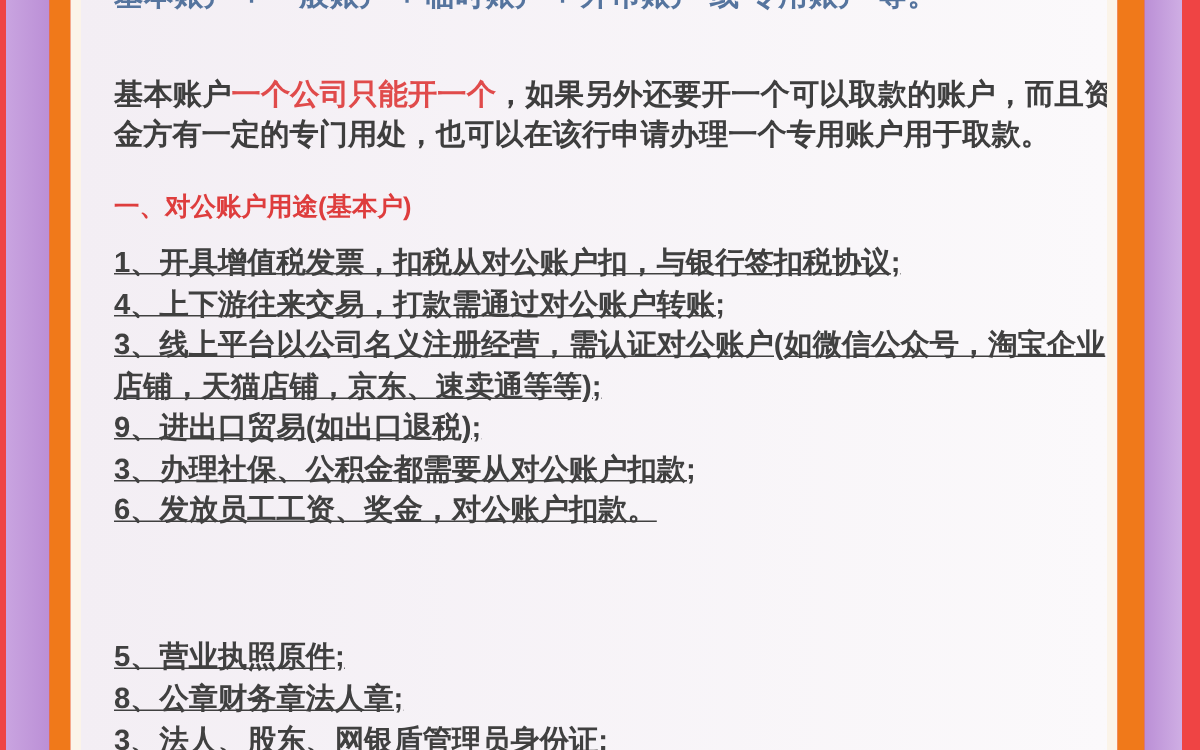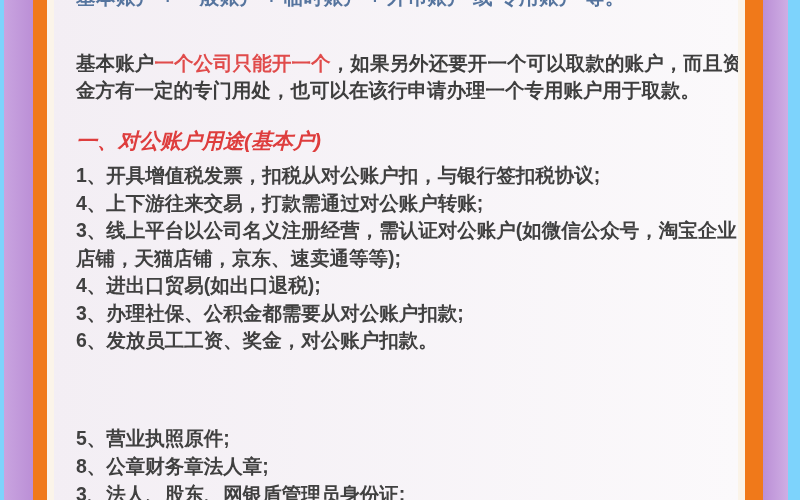--- a/index.html
+++ b/index.html
@@ -6,21 +6,21 @@
   body {
     width: 800px; height: 500px;
     font-family: "Liberation Sans", sans-serif;
     background: #fcf4ee;
     overflow: hidden;
   }
   .frame {
     position: relative;
     width: 800px; height: 500px;
     overflow: hidden;
-    background: #7dd3fc;
+    background: #ef4444;
   }
   
   .strip { position: absolute; top: 0; bottom: 0; }
   .left-lavender  { left: 4px;   width: 29px; background: linear-gradient(90deg, #c9a4e0, #bb8fd6); }
   .left-orange    { left: 33px;  width: 14px; background: #f0791a; }
   .left-cream     { left: 47px;  width: 7px;  background: #fbf4e9; }
   .right-cream    { left: 738px; width: 7px;  background: #fbf4e9; }
   .right-orange   { left: 745px; width: 18px; background: #f0791a; }
   .right-lavender { left: 763px; width: 25px; background: linear-gradient(90deg, #bb8fd6, #cfaee4); }
   .content {
@@ -51,41 +51,40 @@
     width: 666px;
     font-size: 19.5px; line-height: 27px;
     font-weight: 700;
     color: #3e3e3e;
     text-align: justify;
   }
   .intro .hl { color: #e04b4b; }
   .sec-title {
     position: absolute;
     left: 22px;
-    font-size: 21px; line-height: 26px;
+    font-size: 17px; line-height: 26px;
     font-weight: 700;
     color: #de3d3d;
     white-space: nowrap;
-    font-style: italic;
   }
   .sec1-title { top: 111px; }
   .sec2-title { top: 371px; }
   ul.items {
     position: absolute;
     left: 22px;
     margin: 0; padding: 0;
     width: 668px;
     list-style: none;
     font-size: 19.5px;
     font-weight: 700;
     color: #404040;
   }
   .items-1 { top: 162px; line-height: 27.5px; }
   .items-2 { top: 424px; line-height: 28px; }
-  ul.items li { margin: 0; padding: 0; }
+  ul.items li { margin: 0; padding: 0; text-decoration: underline; }
 </style>
 </head>
 <body>
 
 <div class="frame">
 
   <div class="strip left-lavender"></div>
   <div class="strip left-orange"></div>
   <div class="strip left-cream"></div>
   <div class="strip right-cream"></div>
@@ -99,21 +98,21 @@
     </div>
 
     <p class="intro"><span>基本账户</span><span class="hl">一个公司只能开一个</span><span>，如果另外还要开一个可以取款的账户，而且资金方有一定的专门用处，也可以在该行申请办理一个专用账户用于取款。</span></p>
 
     <h2 class="sec-title sec1-title">一、对公账户用途(基本户)</h2>
 
     <ul class="items items-1">
       <li>1、开具增值税发票，扣税从对公账户扣，与银行签扣税协议;</li>
       <li>4、上下游往来交易，打款需通过对公账户转账;</li>
       <li>3、线上平台以公司名义注册经营，需认证对公账户(如微信公众号，淘宝企业店铺，天猫店铺，京东、速卖通等等);</li>
-      <li>4、进出口贸易(如出口退税);</li>
+      <li>9、进出口贸易(如出口退税);</li>
       <li>3、办理社保、公积金都需要从对公账户扣款;</li>
       <li>6、发放员工工资、奖金，对公账户扣款。</li>
     </ul>
 
 
     <ul class="items items-2">
       <li>5、营业执照原件;</li>
       <li>8、公章财务章法人章;</li>
       <li>3、法人、股东、网银盾管理员身份证;</li>
     </ul>

